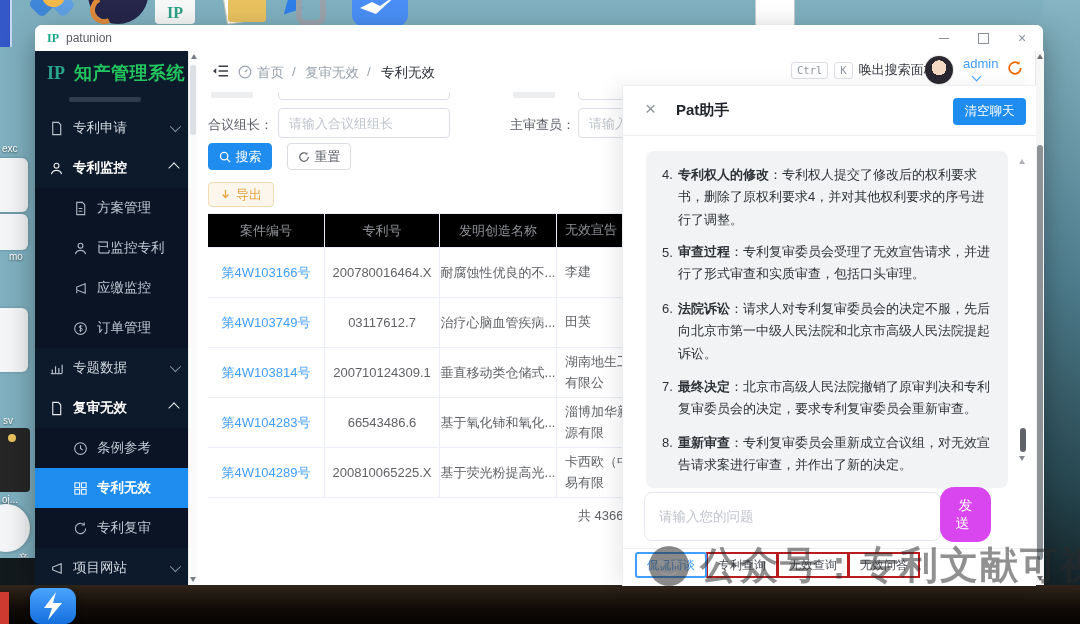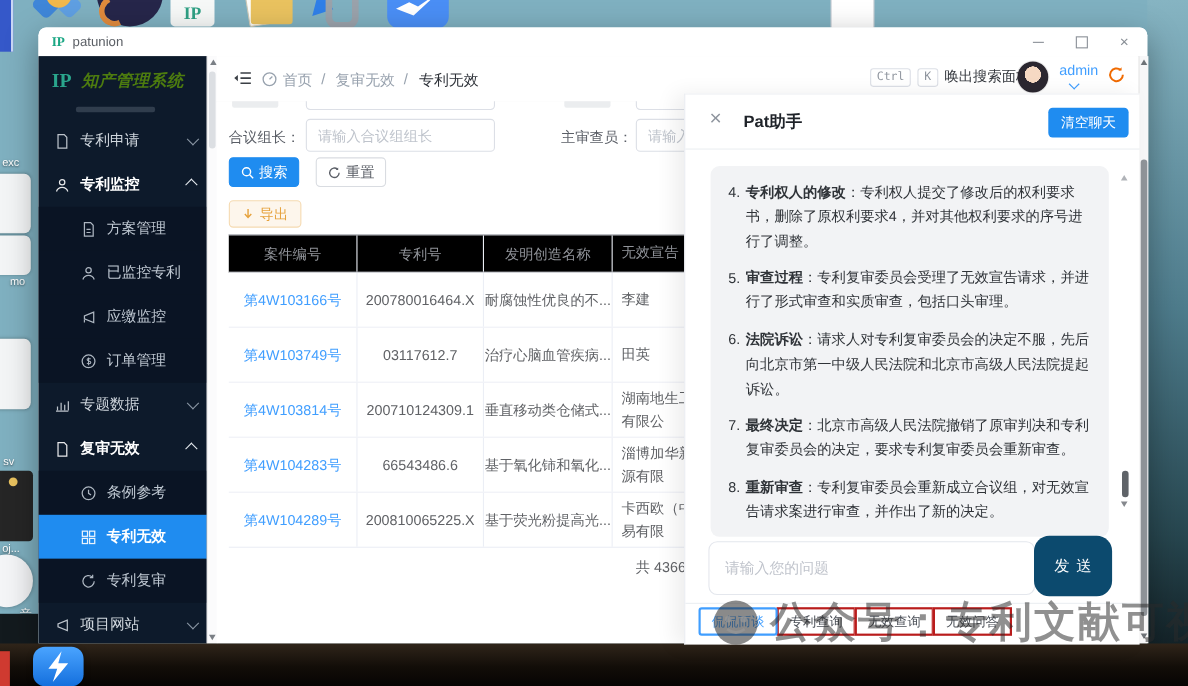--- a/index.html
+++ b/index.html
@@ -31,21 +31,21 @@
   .fav{margin-left:12px;font-family:"Liberation Serif","DejaVu Serif",serif;font-weight:bold;color:#1ba784;font-size:12px;}
   .wtitle{margin-left:7px;font-size:12px;color:#5c6066;}
   .winctl{position:absolute;top:0;height:26px;width:40px;display:flex;align-items:center;justify-content:center;color:#8a9097;cursor:default;}
   .minbar{width:10px;height:1px;background:#8a9097;display:block;}
   .maxbox{width:9px;height:9px;border:1px solid #8a9097;display:block;}
   .closex{font-size:14px;line-height:1;}
   
   .sidebar{left:35px;top:51px;width:153px;height:534px;background:#0d1a2b;overflow:hidden;color:#cfd6dd;}
   .brand{height:44px;display:flex;align-items:center;padding-left:12px;}
   .brand .logo{font-family:"Liberation Serif","DejaVu Serif",serif;font-weight:bold;color:#2aa58c;font-size:18px;}
-  .brand .bname{color:#4d7c0f;font-weight:bold;font-size:15px;margin-left:9px;letter-spacing:.5px;font-style:italic;}
+  .brand .bname{color:#22c55e;font-weight:bold;font-size:18px;margin-left:9px;letter-spacing:.5px;}
   .cutitem{height:13px;display:flex;align-items:flex-start;padding-left:14px;opacity:.45;overflow:hidden;}
   .cutitem .blurbar{width:72px;height:5px;background:#5b6878;border-radius:2px;margin:2px 0 0 20px;}
   .mi{height:40px;display:flex;align-items:center;padding:0 10px 0 14px;font-size:13.5px;cursor:pointer;}
   .mi .ic{width:15px;height:15px;margin-right:9px;flex:0 0 auto;opacity:.9;}
   .mi .mlabel{flex:1;}
   .mi.sub{padding-left:38px;background:#0a1424;color:#bfc8d2;}
   .mi.parent-open{color:#fff;font-weight:bold;}
   .mi.active{background:#1f8cf0;color:#fff;font-weight:bold;}
   .chev{width:7px;height:7px;border-right:1.5px solid #8b97a5;border-bottom:1.5px solid #8b97a5;display:inline-block;}
   .chev.down{transform:rotate(45deg) translateY(-2px);}
@@ -100,22 +100,22 @@
   .bubble{position:absolute;left:23px;top:65px;width:362px;height:337px;background:#f2f3f5;border-radius:8px;
     box-sizing:border-box;padding:13px 16px;overflow:hidden;color:#2f3338;font-size:13px;line-height:1.72;}
   .msg{display:flex;margin-bottom:11px;}
   .msg .num{width:16px;flex:0 0 auto;text-align:left;}
   .msg .mbody{flex:1;}
   .chat-thumb{position:absolute;left:397px;top:342px;width:6px;height:24px;border-radius:3px;background:#5f6368;}
   .chat-arrow{position:absolute;left:396px;}
   .pinput{position:absolute;left:21px;top:406px;width:297px;height:49px;border:1px solid #e4e7ed;border-radius:8px;
     box-sizing:border-box;font-size:13.5px;padding:0 14px;outline:none;color:#333;}
   .pinput::placeholder{color:#c0c4cc;}
-  .psend{position:absolute;left:317px;top:401px;width:71px;height:55px;border:none;border-radius:14px;
-    background:#0c4a6e;color:#fff;font-size:14px;letter-spacing:6px;text-indent:6px;cursor:pointer;}
+  .psend{position:absolute;left:317px;top:401px;width:51px;height:55px;border:none;border-radius:14px;
+    background:#d946ef;color:#fff;font-size:14px;letter-spacing:6px;text-indent:6px;cursor:pointer;}
   .pdivider{position:absolute;left:0;top:462px;width:100%;height:1px;background:#eceff2;}
   .chips{position:absolute;left:13px;top:466px;display:flex;}
   .chip{height:26px;display:flex;align-items:center;padding:0 10px;border:2px solid #b91c1c;background:#fff;
     font-size:12px;color:#4a4f57;margin-left:-1px;cursor:pointer;box-sizing:border-box;}
   .chip.active{border-color:#409eff;color:#409eff;z-index:2;border-radius:3px;}
   
   .main-scroll{left:1035px;top:51px;width:8px;height:534px;background:#f7f7f8;border-left:1px solid #e7e7e7;}
   .main-thumb{position:absolute;left:1px;top:94px;width:6px;height:415px;border-radius:3px;background:#8f9499;}
   svg{display:block;}
 </style>

